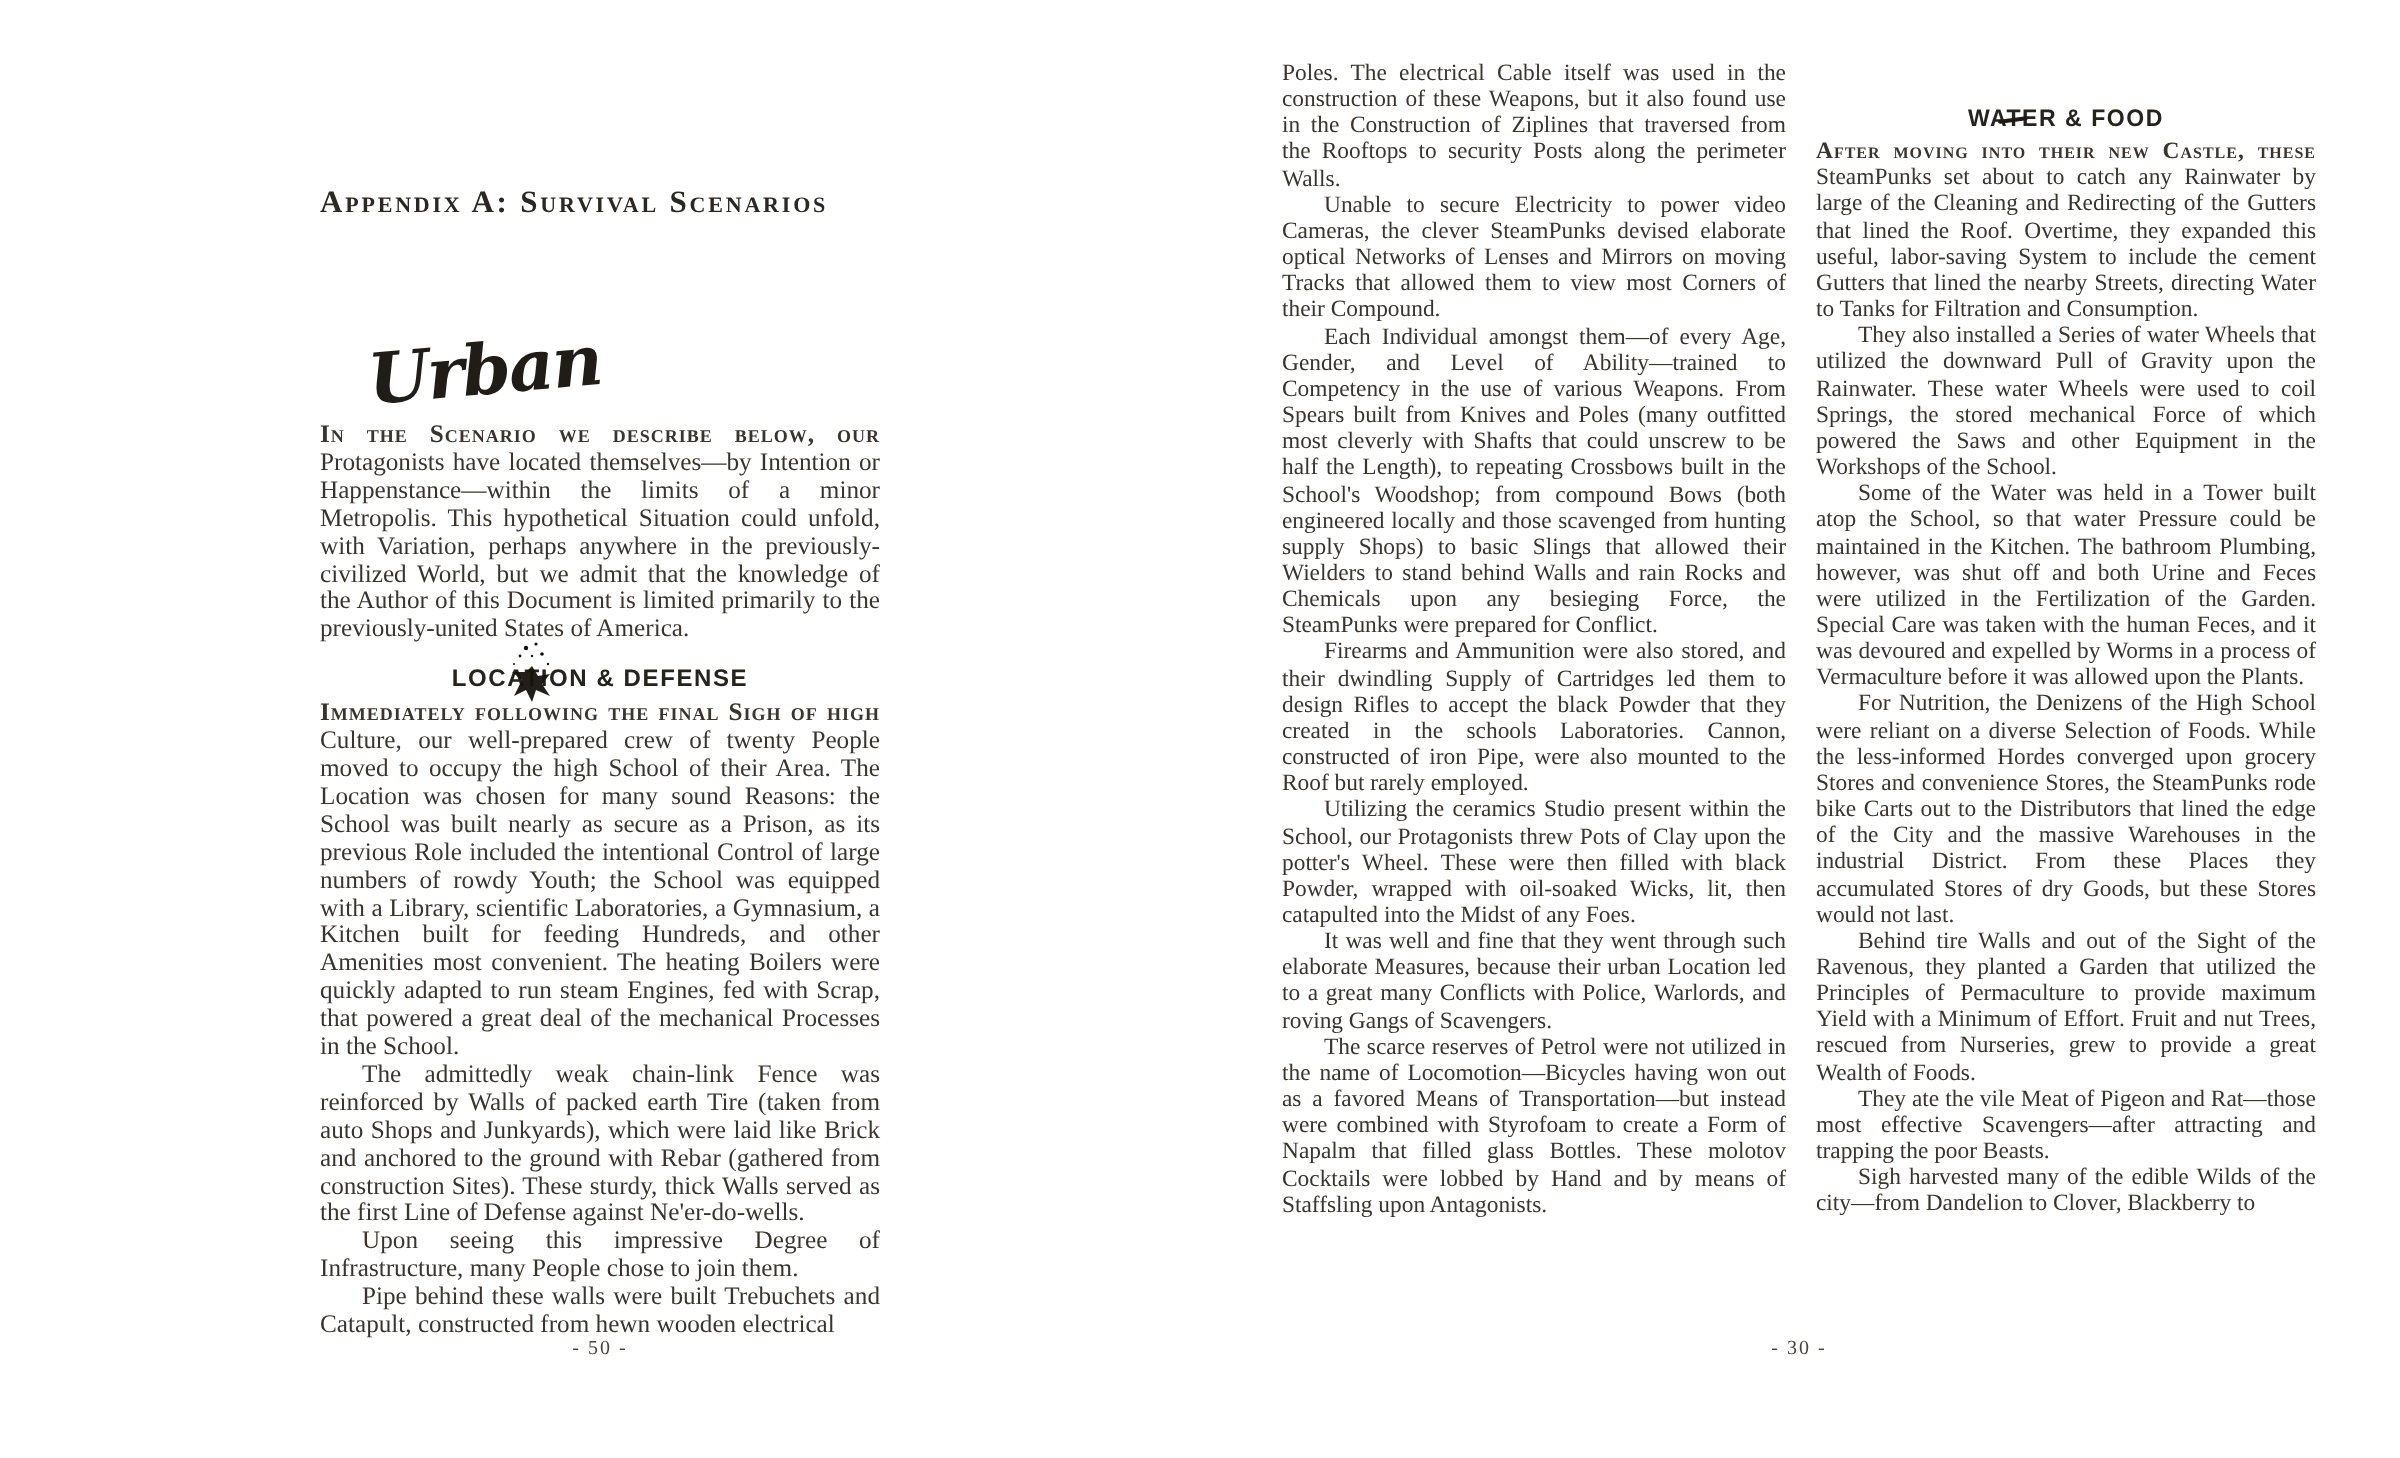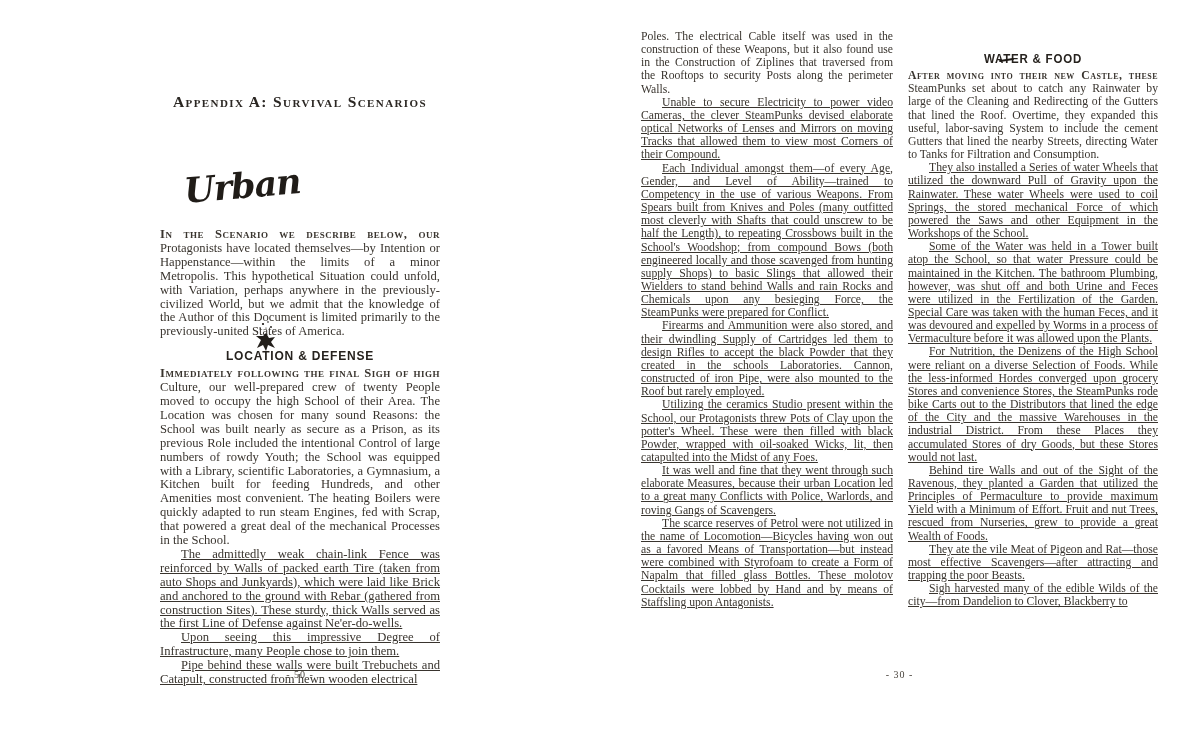--- a/index.html
+++ b/index.html
@@ -4,42 +4,42 @@
 <style>
   html,body { margin:0; padding:0; background:#ffffff; }
   .canvas {
     position:relative; width:1200px; height:729px; background:#ffffff;
     font-family:"Liberation Serif", serif; color:#39342e; overflow:hidden;
   }
   .abs { position:absolute; }
 
   
   .book-title {
-    left:160px; top:93px; width:280px; text-align:center;
+    left:160px; top:93px; width:280px; 
     font-variant:small-caps; font-weight:bold; font-size:15.5px;
     letter-spacing:1.4px; color:#2b2723; white-space:nowrap;
   }
   .script-heading {
     left:186px; top:170px;
     font-family:"DejaVu Serif", serif; font-style:italic; font-weight:bold;
     font-size:35px; letter-spacing:-1px; color:#201c18;
     transform:rotate(-5deg); transform-origin:left bottom;
   }
   .left-flow {
-    left:160px; top:228px; width:280px;
+    left:160px; top:211px; width:280px;
     font-size:12.6px; line-height:13.9px; text-align:justify;
   }
   .right-col {
     width:252px; font-size:11.7px; line-height:13.15px; text-align:justify;
   }
   .mid-col { left:641px; top:30px; }
   .far-col { left:908px; top:53px; width:250px; }
 
   p { margin:0; padding:0; }
-  p.ind { text-indent:21px;text-decoration:underline; }
+  p.ind { text-indent:21px; }
   .sc { font-variant:small-caps; letter-spacing:0.5px;font-weight:bold; }
 
   .col-heading {
     font-family:"Liberation Sans", sans-serif; font-weight:bold;
     font-size:12px; letter-spacing:0.8px; text-align:center;
     color:#26221e; white-space:nowrap;
   }
   .left-flow .col-heading { margin:11px 0 3px 0; }
   .far-col .col-heading { margin:0 0 3px 0; transform:scaleX(0.96); }
 

